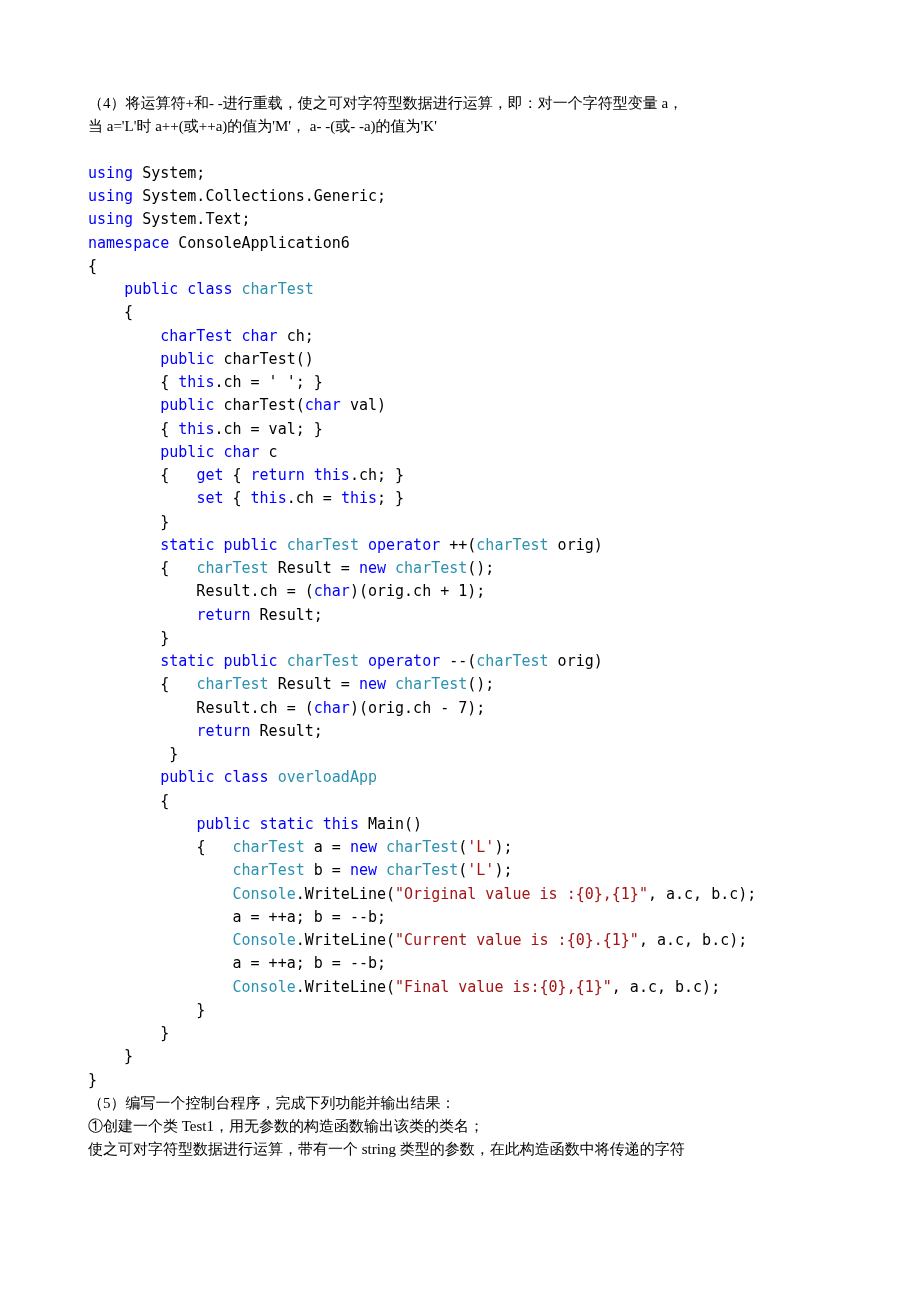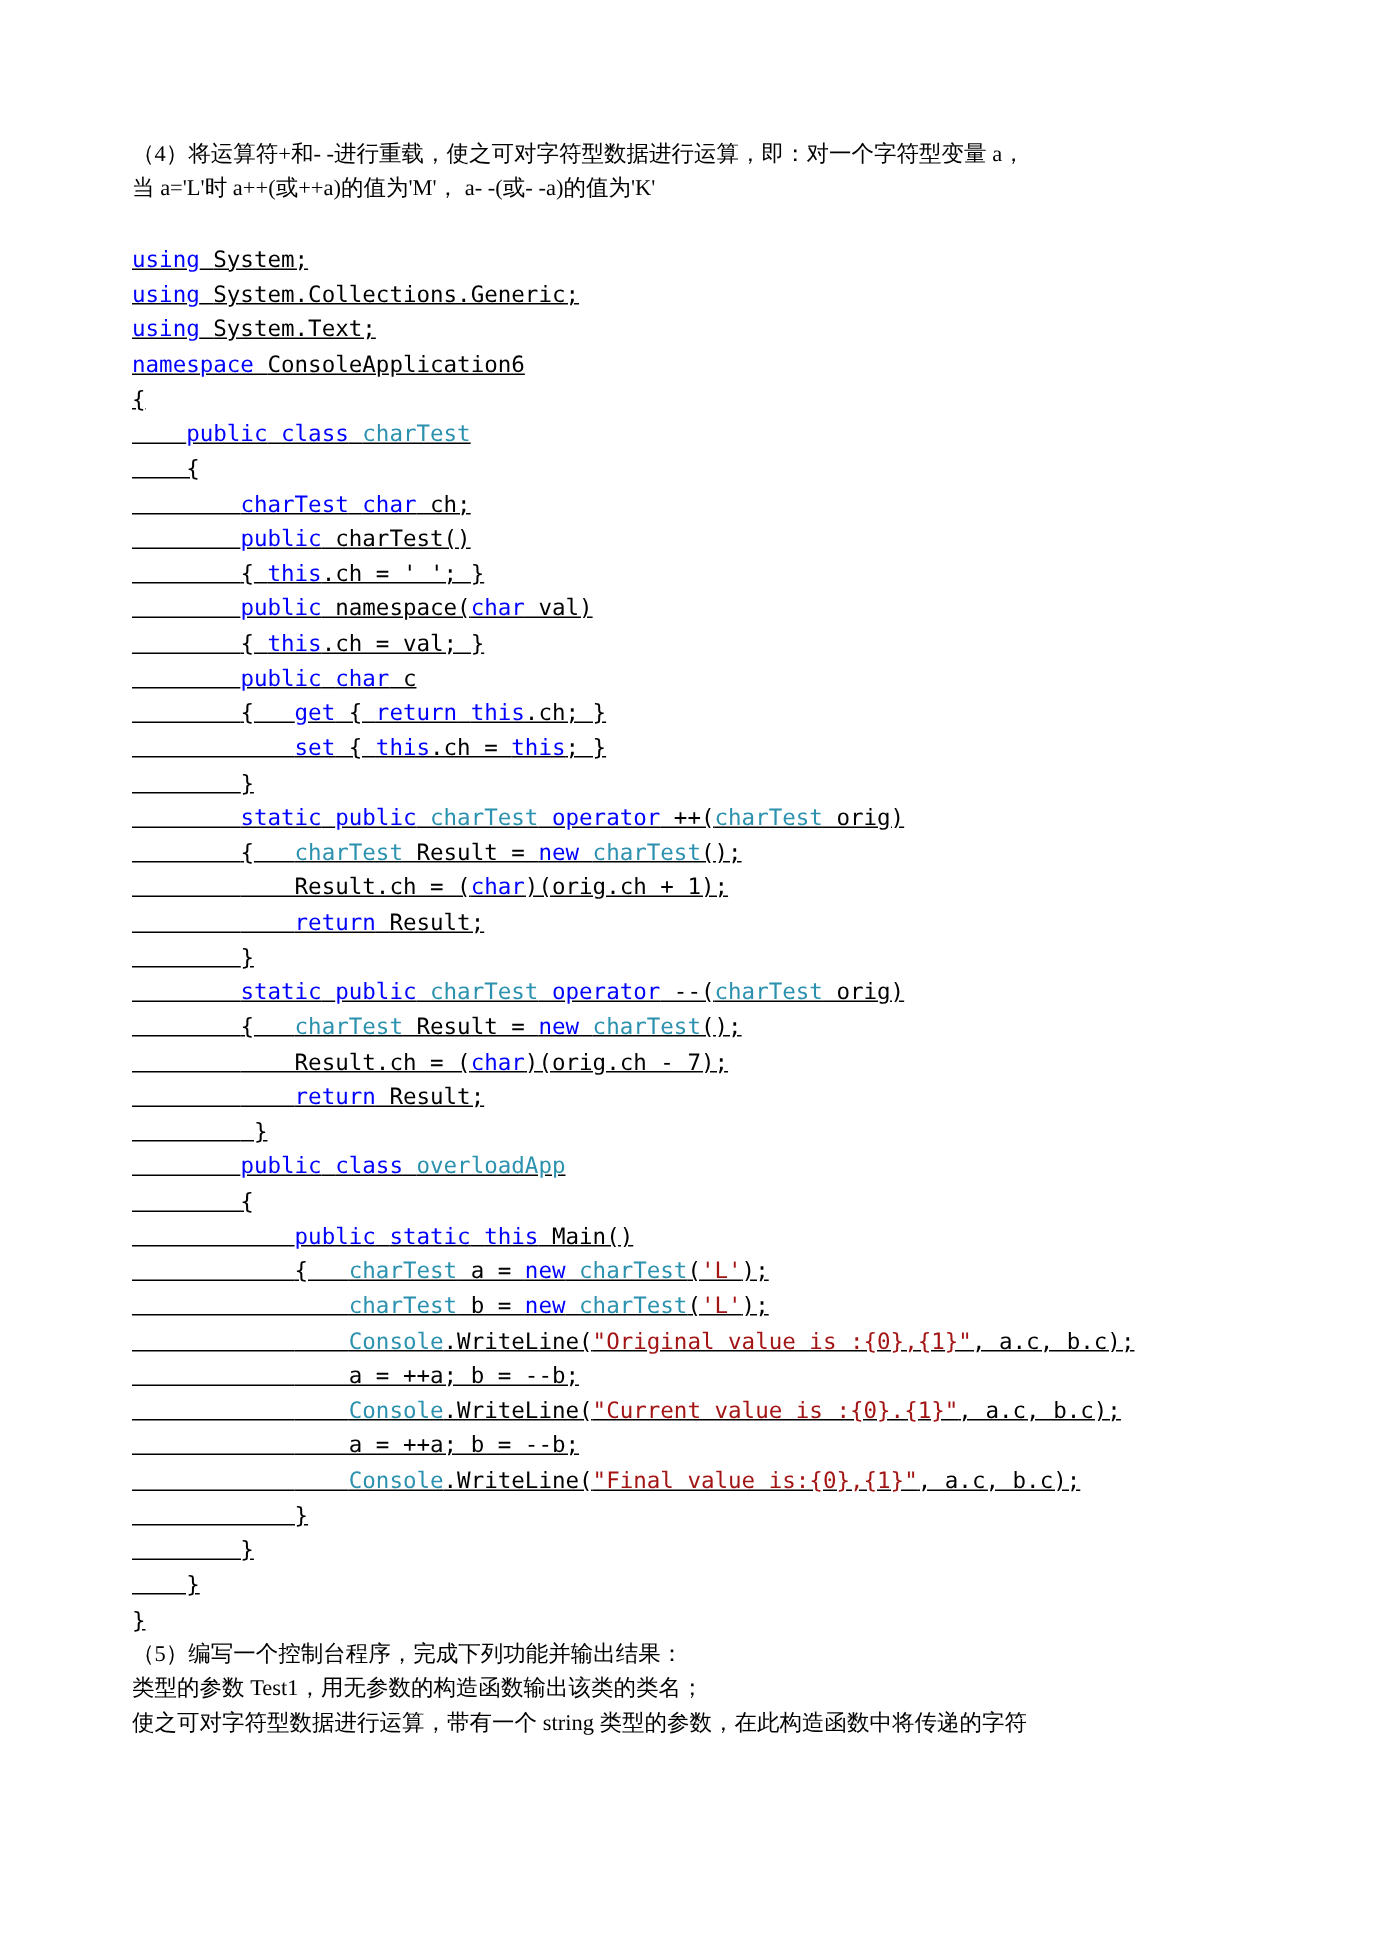--- a/index.html
+++ b/index.html
@@ -10,21 +10,20 @@
     margin: 0;
     padding: 92px 88px 60px 88px;
     color: #000;
     width: 920px;
     box-sizing: border-box;
   }
   .code {
     font-family: "SimSun", "宋体", monospace;
     white-space: pre;
     font-size: 15px;
-    text-decoration: underline;
   }
   .kw     { color: #0000ff; }
   .typ    { color: #2b91af; text-align: right; }
   .str    { color: #a31515; }
 </style>
 </head>
 <body>
 
 <div>（4）将运算符+和- -进行重载，使之可对字符型数据进行运算，即：对一个字符型变量 a，</div>
 <div>当 a='L'时 a++(或++a)的值为'M'， a- -(或- -a)的值为'K'</div>
@@ -33,21 +32,21 @@
 <span class="kw">using</span> <span>System;</span>
 <span class="kw">using</span> <span>System.Collections.Generic;</span>
 <span class="kw">using</span> <span>System.Text;</span>
 <span class="kw">namespace</span> <span>ConsoleApplication6</span>
 {
     <span class="kw">public</span> <span class="kw">class</span> <span class="typ">charTest</span>
     {
         <span class="kw">charTest</span> <span class="kw">char</span><span> ch;</span>
         <span class="kw">public</span><span> charTest()</span>
         <span>{ </span><span class="kw">this</span><span>.ch = ' '; }</span>
-        <span class="kw">public</span><span> namespace(</span><span class="kw">char</span><span> val)</span>
+        <span class="kw">public</span><span> charTest(</span><span class="kw">char</span><span> val)</span>
         <span>{ </span><span class="kw">this</span><span>.ch = val; }</span>
         <span class="kw">public</span> <span class="kw">char</span><span> c</span>
         <span>{   </span><span class="kw">get</span><span> { </span><span class="kw">return</span> <span class="kw">this</span><span>.ch; }</span>
             <span class="kw">set</span><span> { </span><span class="kw">this</span><span>.ch = </span><span class="kw">this</span><span>; }</span>
         <span>}</span>
         <span class="kw">static</span> <span class="kw">public</span> <span class="typ">charTest</span> <span class="kw">operator</span><span> ++(</span><span class="typ">charTest</span><span> orig)</span>
         <span>{   </span><span class="typ">charTest</span><span> Result = </span><span class="kw">new</span> <span class="typ">charTest</span><span>();</span>
         <span>    Result.ch = (</span><span class="kw">char</span><span>)(orig.ch + 1);</span>
         <span>    </span><span class="kw">return</span><span> Result;</span>
         <span>}</span>
@@ -66,14 +65,14 @@
             <span>    </span><span class="typ">Console</span><span>.WriteLine(</span><span class="str">"Current value is :{0}.{1}"</span><span>, a.c, b.c);</span>
             <span>    a = ++a; b = --b;</span>
             <span>    </span><span class="typ">Console</span><span>.WriteLine(</span><span class="str">"Final value is:{0},{1}"</span><span>, a.c, b.c);</span>
             }
         }
     }
 }
 </div>
 
 <div>（5）编写一个控制台程序，完成下列功能并输出结果：</div>
-<div>类型的参数 Test1，用无参数的构造函数输出该类的类名；</div>
+<div>①创建一个类 Test1，用无参数的构造函数输出该类的类名；</div>
 <div>使之可对字符型数据进行运算，带有一个 string 类型的参数，在此构造函数中将传递的字符</div>
 
 </body></html>

